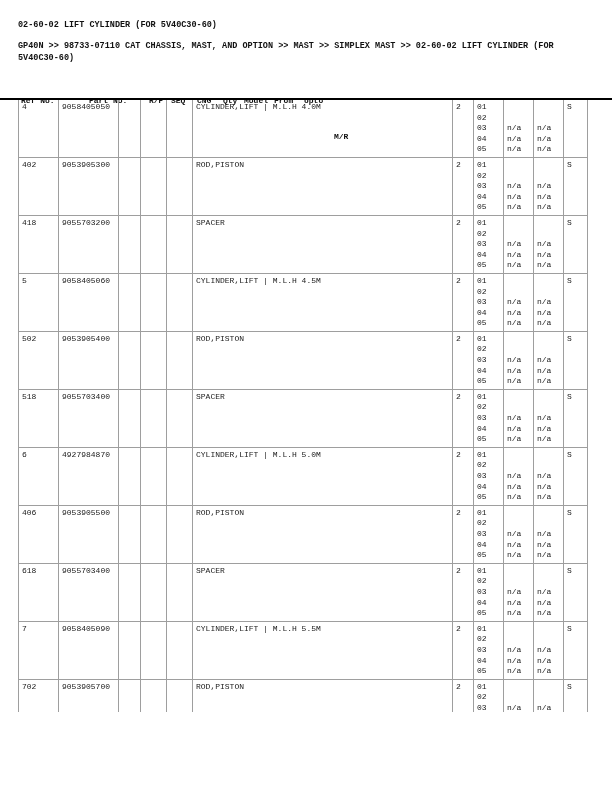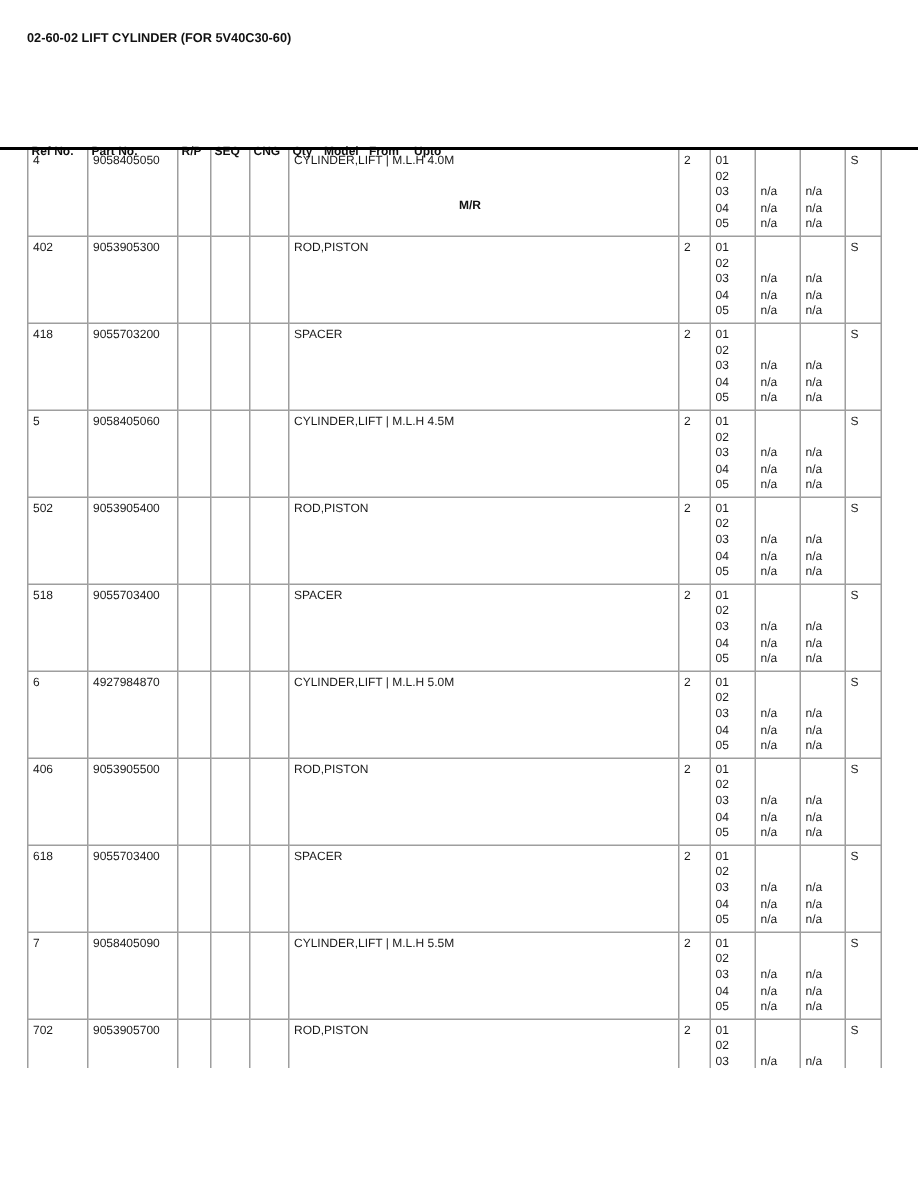--- a/index.html
+++ b/index.html
@@ -1,21 +1,21 @@
 <!DOCTYPE html>
 <html><head>
 <meta charset="utf-8">
 <style>
   html, body { margin: 0; padding: 0; background: #ffffff; }
   .page {
     position: relative;
     width: 612px;
     height: 712px;
     background: #ffffff;
-    font-family: Liberation Sans, sans-serif;
+    font-family: Liberation Mono, monospace;
     color: #1a1a1a;
     overflow: hidden;
   }
   .doc-title {
     position: absolute;
     left: 18px;
     top: 20px;
     font-size: 8.5px;
     font-weight: bold;
     color: #111;
@@ -40,21 +40,21 @@
     font-weight: bold;
     color: #111;
   }
   .col-headers span {
     box-sizing: border-box;
     padding-left: 3px;
     white-space: nowrap;
     overflow: visible;
   }
   .ch-ref  { flex: 0 0 40px; padding-left: 4px; }
-  .ch-part { flex: 0 0 60px; }
+  .ch-part { flex: 0 0 60px; margin-left: 28px; }
   .ch-rp   { flex: 0 0 22px; }
   .ch-seq  { flex: 0 0 26px; }
   .ch-cng  { flex: 0 0 26px; }
   .ch-desc { flex: 0 0 260px; }
   .ch-qty  { flex: 0 0 21px; }
   .ch-model{ flex: 0 0 30px; }
   .ch-from { flex: 0 0 30px; }
   .ch-upto { flex: 0 0 30px; }
   .ch-mr   { flex: 0 0 24px; margin-top: 36px; }
   .header-rule {
@@ -101,20 +101,21 @@
     font-size: 8px;
   }
 </style>
 </head>
 <body>
 
 <div class="page">
 
   <div class="doc-title">02-60-02 LIFT CYLINDER (FOR 5V40C30-60)</div>
 
+  <div class="breadcrumb">GP40N &gt;&gt; 98733-07110 CAT CHASSIS, MAST, AND OPTION &gt;&gt; MAST &gt;&gt; SIMPLEX MAST &gt;&gt; 02-60-02 LIFT CYLINDER (FOR 5V40C30-60)</div>
 
   <div class="col-headers">
     <span class="ch-ref">Ref No.</span>
     <span class="ch-part">Part No.</span>
     <span class="ch-rp">R/P</span>
     <span class="ch-seq">SEQ</span>
     <span class="ch-cng">CNG</span>
     <span class="ch-qty">Qty</span>
     <span class="ch-model">Model</span>
     <span class="ch-from">From</span>

